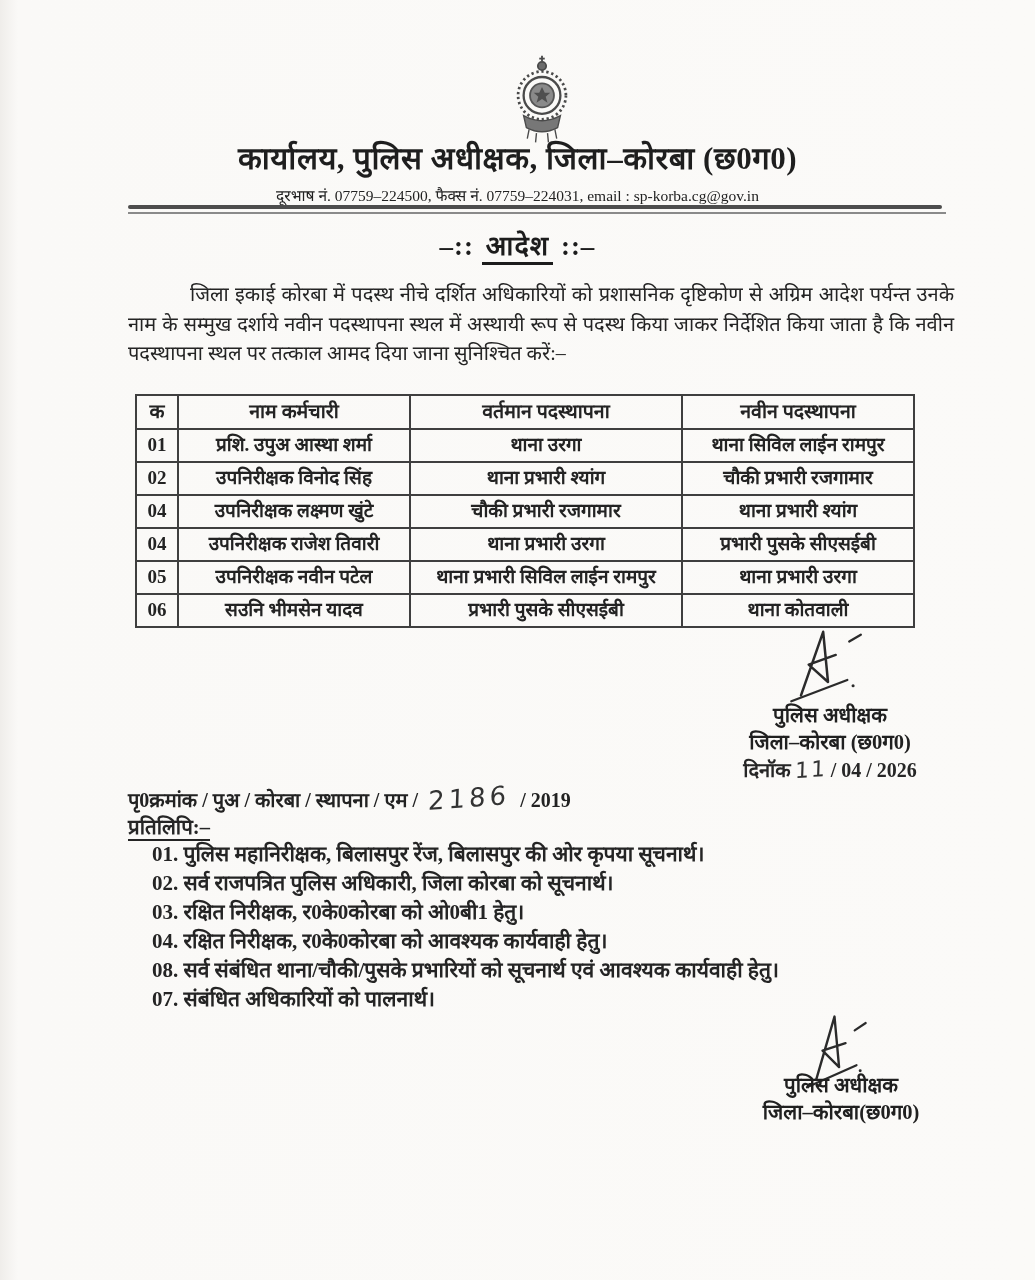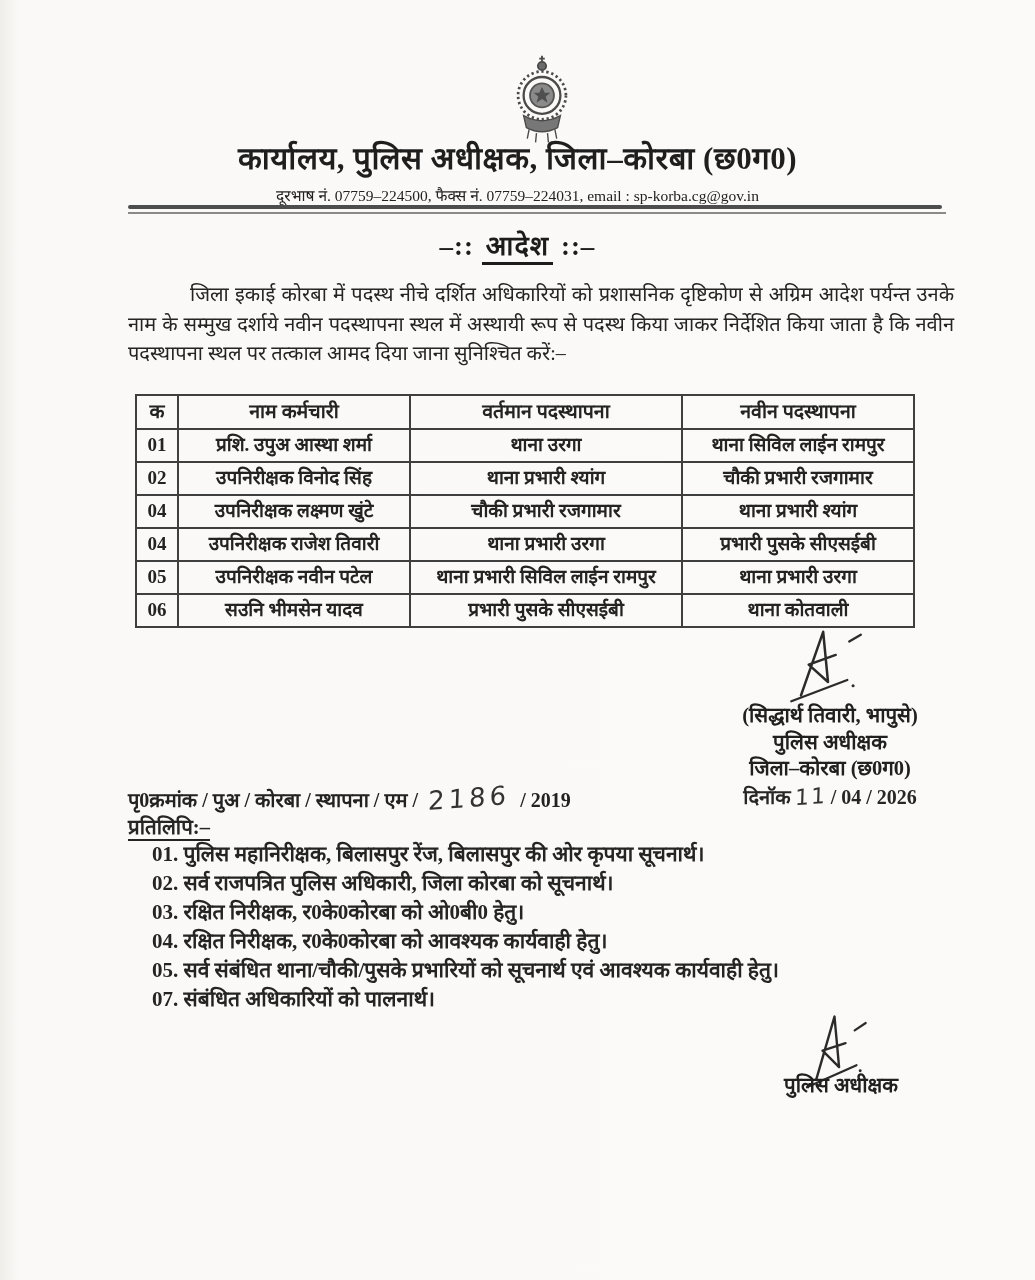--- a/index.html
+++ b/index.html
@@ -163,47 +163,47 @@
     </tbody>
   </table>
 
   <svg class="abs sig-top-mark sig-svg" viewBox="0 0 100 85">
     <path d="M22 72 L45 6 L50 58 L30 40 L58 30" stroke-width="2.6"></path>
     <path d="M12 78 L70 56" stroke-width="2.4"></path>
     <path d="M72 16 L84 9" stroke-width="2.4"></path>
     <circle cx="76" cy="62" r="1.6" fill="#2b2b2b" stroke="none"></circle>
   </svg>
   <div class="abs sig-top-block">
-    <div class="sig-line">(सिद्धार्थ तिवारी, भापुसे)</div>
     <div class="sig-line">पुलिस अधीक्षक</div>
     <div class="sig-line">जिला–कोरबा (छ0ग0)</div>
     <div class="date-line">
       <span>दिनॉक</span><span class="handwritten hw-day">11</span><span>/ 04 / 2026</span>
     </div>
   </div>
 
   <div class="abs ref-line">
     <span>पृ0क्रमांक / पुअ / कोरबा / स्थापना / एम /</span><span class="handwritten hw-number">2186</span><span>/ 2019</span>
   </div>
 
   <div class="abs copy-label">
     <span>प्रतिलिपि:–</span>
   </div>
   <div class="abs copies">
     <div class="copy-item">01. पुलिस महानिरीक्षक, बिलासपुर रेंज, बिलासपुर की ओर कृपया सूचनार्थ।</div>
     <div class="copy-item">02. सर्व राजपत्रित पुलिस अधिकारी, जिला कोरबा को सूचनार्थ।</div>
-    <div class="copy-item">03. रक्षित निरीक्षक, र0के0कोरबा को ओ0बी0 हेतु।</div>
+    <div class="copy-item">03. रक्षित निरीक्षक, र0के0कोरबा को ओ0बी1 हेतु।</div>
     <div class="copy-item">04. रक्षित निरीक्षक, र0के0कोरबा को आवश्यक कार्यवाही हेतु।</div>
-    <div class="copy-item">05. सर्व संबंधित थाना/चौकी/पुसके प्रभारियों को सूचनार्थ एवं आवश्यक कार्यवाही हेतु।</div>
+    <div class="copy-item">08. सर्व संबंधित थाना/चौकी/पुसके प्रभारियों को सूचनार्थ एवं आवश्यक कार्यवाही हेतु।</div>
     <div class="copy-item">07. संबंधित अधिकारियों को पालनार्थ।</div>
   </div>
 
   <svg class="abs sig-bottom-mark sig-svg" viewBox="0 0 100 85">
     <path d="M24 74 L44 5 L49 60 L31 42 L56 34" stroke-width="2.6"></path>
     <path d="M14 82 L68 58" stroke-width="2.4"></path>
     <path d="M66 20 L78 12" stroke-width="2.4"></path>
     <circle cx="72" cy="64" r="1.6" fill="#2b2b2b" stroke="none"></circle>
   </svg>
   <div class="abs sig-bottom-block">
     <div class="sig-line">पुलिस अधीक्षक</div>
+    <div class="sig-line">जिला–कोरबा(छ0ग0)</div>
   </div>
 
 </div>
 
 </body></html>

